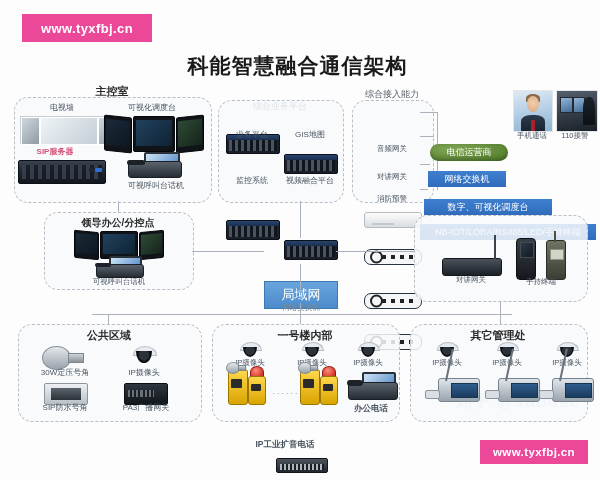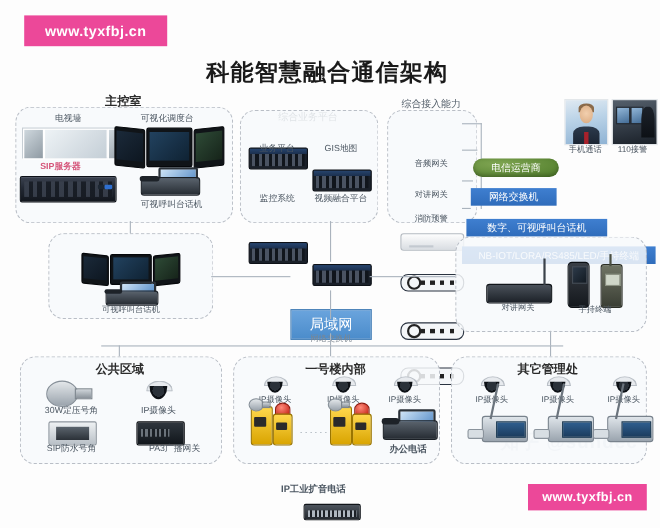--- a/index.html
+++ b/index.html
@@ -294,24 +294,25 @@
   <div class="cap" style="left:505px;top:132px;width:54px;font-size:7.5px;">手机通话</div>
 
   <div class="photo ph2" style="left:556px;top:90px;width:40px;height:40px;">
      <div class="m1"></div>
       <div class="m2"></div>
       <div class="per"></div>
   </div>
   <div class="cap" style="left:548px;top:132px;width:54px;font-size:7.5px;">110接警</div>
 
   <div class="pill blue" style="left:428px;top:128px;width:78px;height:16px;font-size:9px;">网络交换机</div>
-  <div class="pill blue" style="left:424px;top:156px;width:128px;height:16px;font-size:9px;">数字、可视呼叫台话机</div>
+  <div class="pill blue" style="left:424px;top:156px;width:128px;height:16px;font-size:9px;">数字、可视化调度台</div>
   <div class="pill blue" style="left:420px;top:181px;width:176px;height:16px;font-size:9px;">NB-IOT/LORA/RS485/LED/手持终端</div>
 
   <div class="zone" style="left:44px;top:212px;width:148px;height:76px;"></div>
+  <div class="zone-title" style="left:44px;top:216px;width:148px;font-size:10px;">领导办公/分控点</div>
 
   <div class="dev" style="left:74px;top:231px;width:90px;height:26px;display:flex;gap:1px;">
      <div class="mon" style="flex:0 0 26%;height:100%;transform:skewY(6deg)">
         <div class="scr"></div>
       </div>
      <div class="mon" style="flex:1;height:100%">
         <div class="scr" style="background:linear-gradient(135deg,#22425f,#0f2233)"></div>
       </div>
      <div class="mon" style="flex:0 0 26%;height:100%;transform:skewY(-6deg)">
         <div class="scr" style="background:linear-gradient(135deg,#2e4a36,#16241a)"></div>
@@ -367,21 +368,21 @@
   <div class="cam dev" style="left:133px;top:346px;width:22px;height:18px;">
      <div class="body"></div>
       <div class="lens"></div>
     </div>
   <div class="cap" style="left:114px;top:369px;width:60px;font-size:8px;">IP摄像头</div>
 
   <div class="wspk dev" style="left:44px;top:383px;width:42px;height:20px;"></div>
   <div class="cap" style="left:30px;top:404px;width:70px;font-size:8px;">SIP防水号角</div>
 
   <div class="amp dev" style="left:124px;top:383px;width:42px;height:20px;"></div>
-  <div class="cap" style="left:110px;top:404px;width:72px;font-size:8px;text-align:right;">PA3广播网关</div>
+  <div class="cap" style="left:110px;top:404px;width:72px;font-size:8px;">PA3广播网关</div>
 
   <div class="zone" style="left:212px;top:324px;width:186px;height:96px;"></div>
   <div class="zone-title" style="left:212px;top:328px;width:186px;font-size:11px;">一号楼内部</div>
 
   <div class="cam dev" style="left:240px;top:342px;width:20px;height:16px;">
       <div class="body"></div>
       <div class="lens"></div>
     </div>
   <div class="cap" style="left:222px;top:359px;width:56px;font-size:7.5px;">IP摄像头</div>
 

